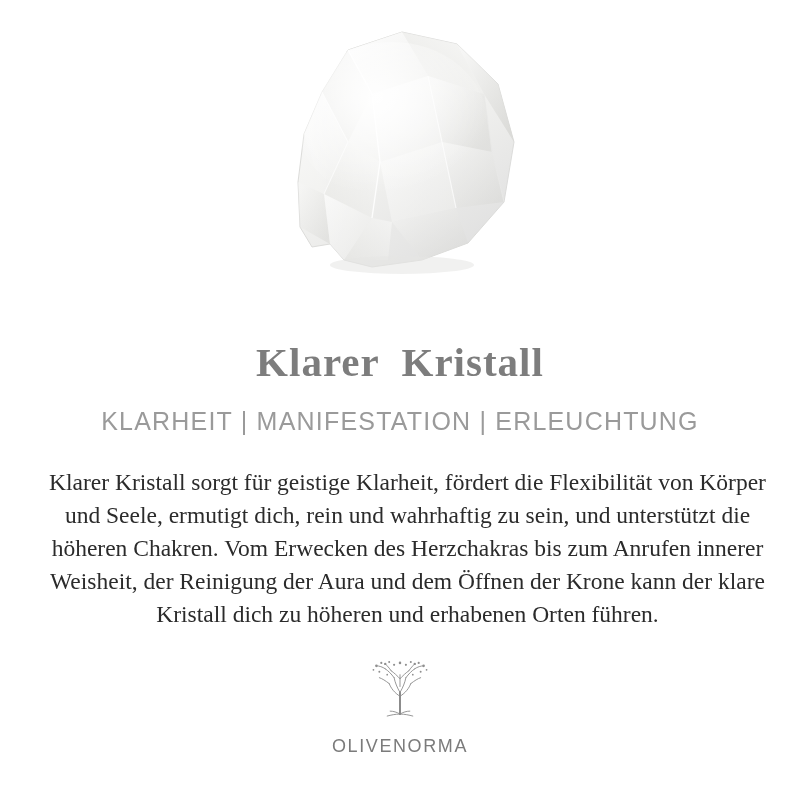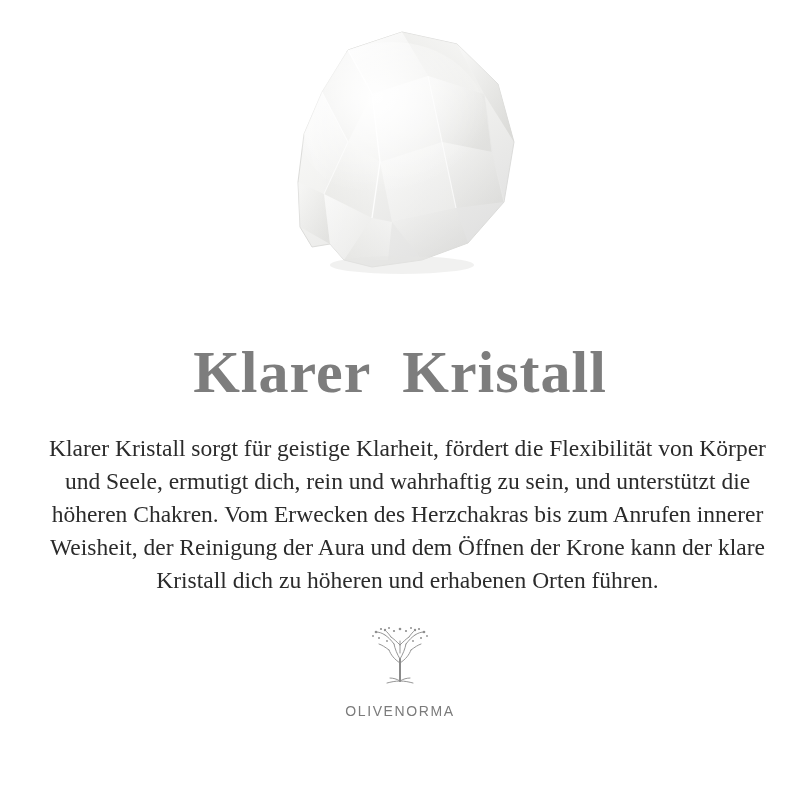--- a/index.html
+++ b/index.html
@@ -38,21 +38,21 @@
   }
   .crystal-svg {
     display: block;
     width: 300px;
     height: 265px;
   }
 
   
   .title {
     font-family: "Liberation Serif", serif;
-    font-size: 60px;
+    font-size: 41px;
     font-weight: 700;
     color: #7d7d7d;
     letter-spacing: 1px;
     margin-top: 42px;
     line-height: 1;
     text-align: center;
     white-space: pre;
   }
 
   
@@ -86,21 +86,21 @@
     display: flex;
     flex-direction: column;
     align-items: center;
     justify-content: flex-start;
   }
   .logo-tree {
     display: block;
   }
   .logo-text {
     font-family: "Liberation Sans", sans-serif;
-    font-size: 14px;
+    font-size: 18px;
     letter-spacing: 1.6px;
     color: #7b7b7b;
     margin-top: 18px;
   }
 </style>
 </head>
 <body>
 
 <div class="page">
 
@@ -155,20 +155,21 @@
         <path d="M70 70 L96 120 L72 172" fill="none" stroke="#ffffff" stroke-width="1.1" opacity="0.6"></path>
         <path d="M232 72 L240 130 L252 180" fill="none" stroke="#e9e9e7" stroke-width="1" opacity="0.8"></path>
 
         <ellipse cx="150" cy="243" rx="72" ry="9" fill="#e6e6e4" opacity="0.55"></ellipse>
       </svg>
     </div>
   </div>
 
   <div class="title">Klarer  Kristall</div>
 
+  <div class="keywords">KLARHEIT  |  MANIFESTATION  |  ERLEUCHTUNG</div>
 
   <div class="description">Klarer Kristall sorgt für geistige Klarheit, fördert die Flexibilität von Körper und Seele, ermutigt dich, rein und wahrhaftig zu sein, und unterstützt die höheren Chakren. Vom Erwecken des Herzchakras bis zum Anrufen innerer Weisheit, der Reinigung der Aura und dem Öffnen der Krone kann der klare Kristall dich zu höheren und erhabenen Orten führen.</div>
 
   <div class="logo-area">
     <svg class="logo-tree" width="78" height="62" viewBox="0 0 78 62" xmlns="http://www.w3.org/2000/svg">
       <g stroke="#8a8a8a" fill="none" stroke-width="0.9" stroke-linecap="round">
 
         <path d="M39 58 L39 36" stroke-width="2"></path>
         <path d="M39 40 C33 36 30 32 28 27"></path>
         <path d="M39 40 C45 36 48 32 50 27"></path>

